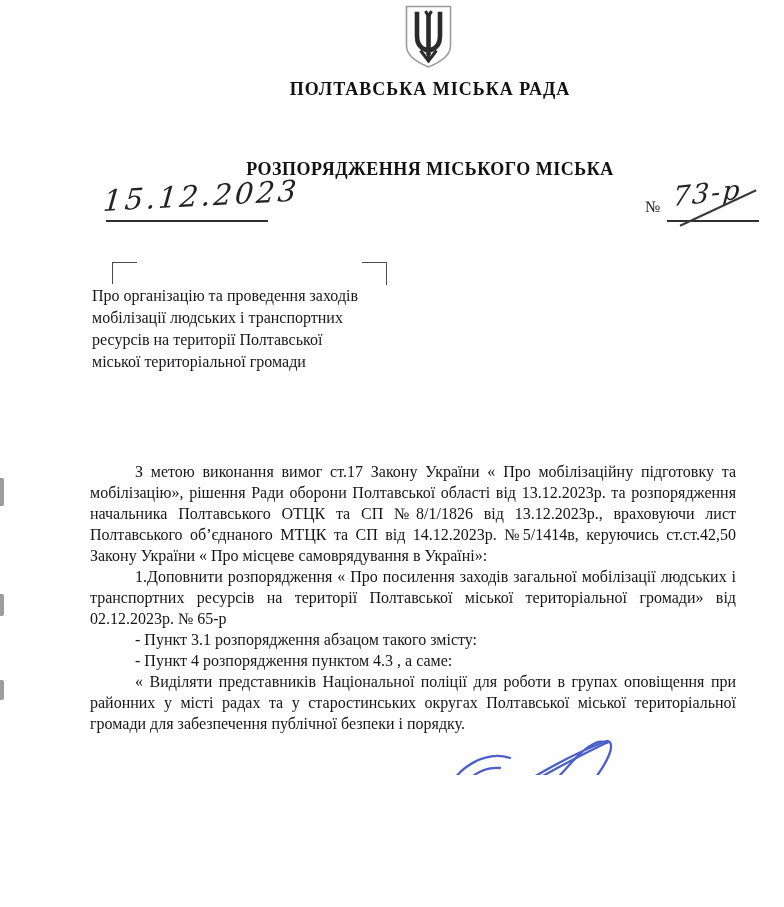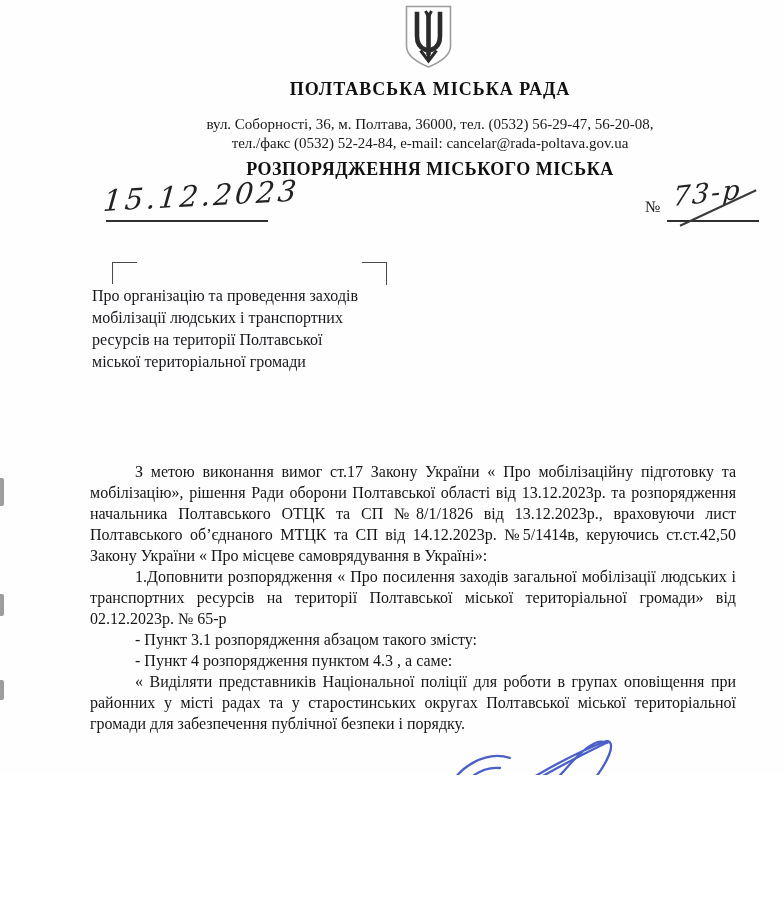--- a/index.html
+++ b/index.html
@@ -86,24 +86,20 @@
     </g>
     <g fill="none" stroke="#2b2b2b" stroke-width="3">
       <path d="M21.5 6 L24.5 11.5 L27.5 6"></path>
       <path d="M16.5 45.5 L24.5 56 L32.5 45.5"></path>
       <path d="M24.5 48 V57"></path>
     </g>
   </svg>
 
   <div class="abs org-name">ПОЛТАВСЬКА МІСЬКА РАДА</div>
 
-  <div class="abs address">
-    <div>вул. Соборності, 36, м. Полтава, 36000, тел. (0532) 56-29-47, 56-20-08,</div>
-    <div>тел./факс (0532) 52-24-84, e-mail: cancelar@rada-poltava.gov.ua</div>
-  </div>
 
   <div class="abs doc-type">РОЗПОРЯДЖЕННЯ МІСЬКОГО МІСЬКА</div>
 
   <div class="abs hand date-hand">15.12.2023</div>
   <div class="abs date-underline"></div>
 
   <div class="abs num-label">№</div>
   <div class="abs hand num-hand">73-р</div>
   <div class="abs num-underline"></div>
   <div class="abs num-slash"></div>

